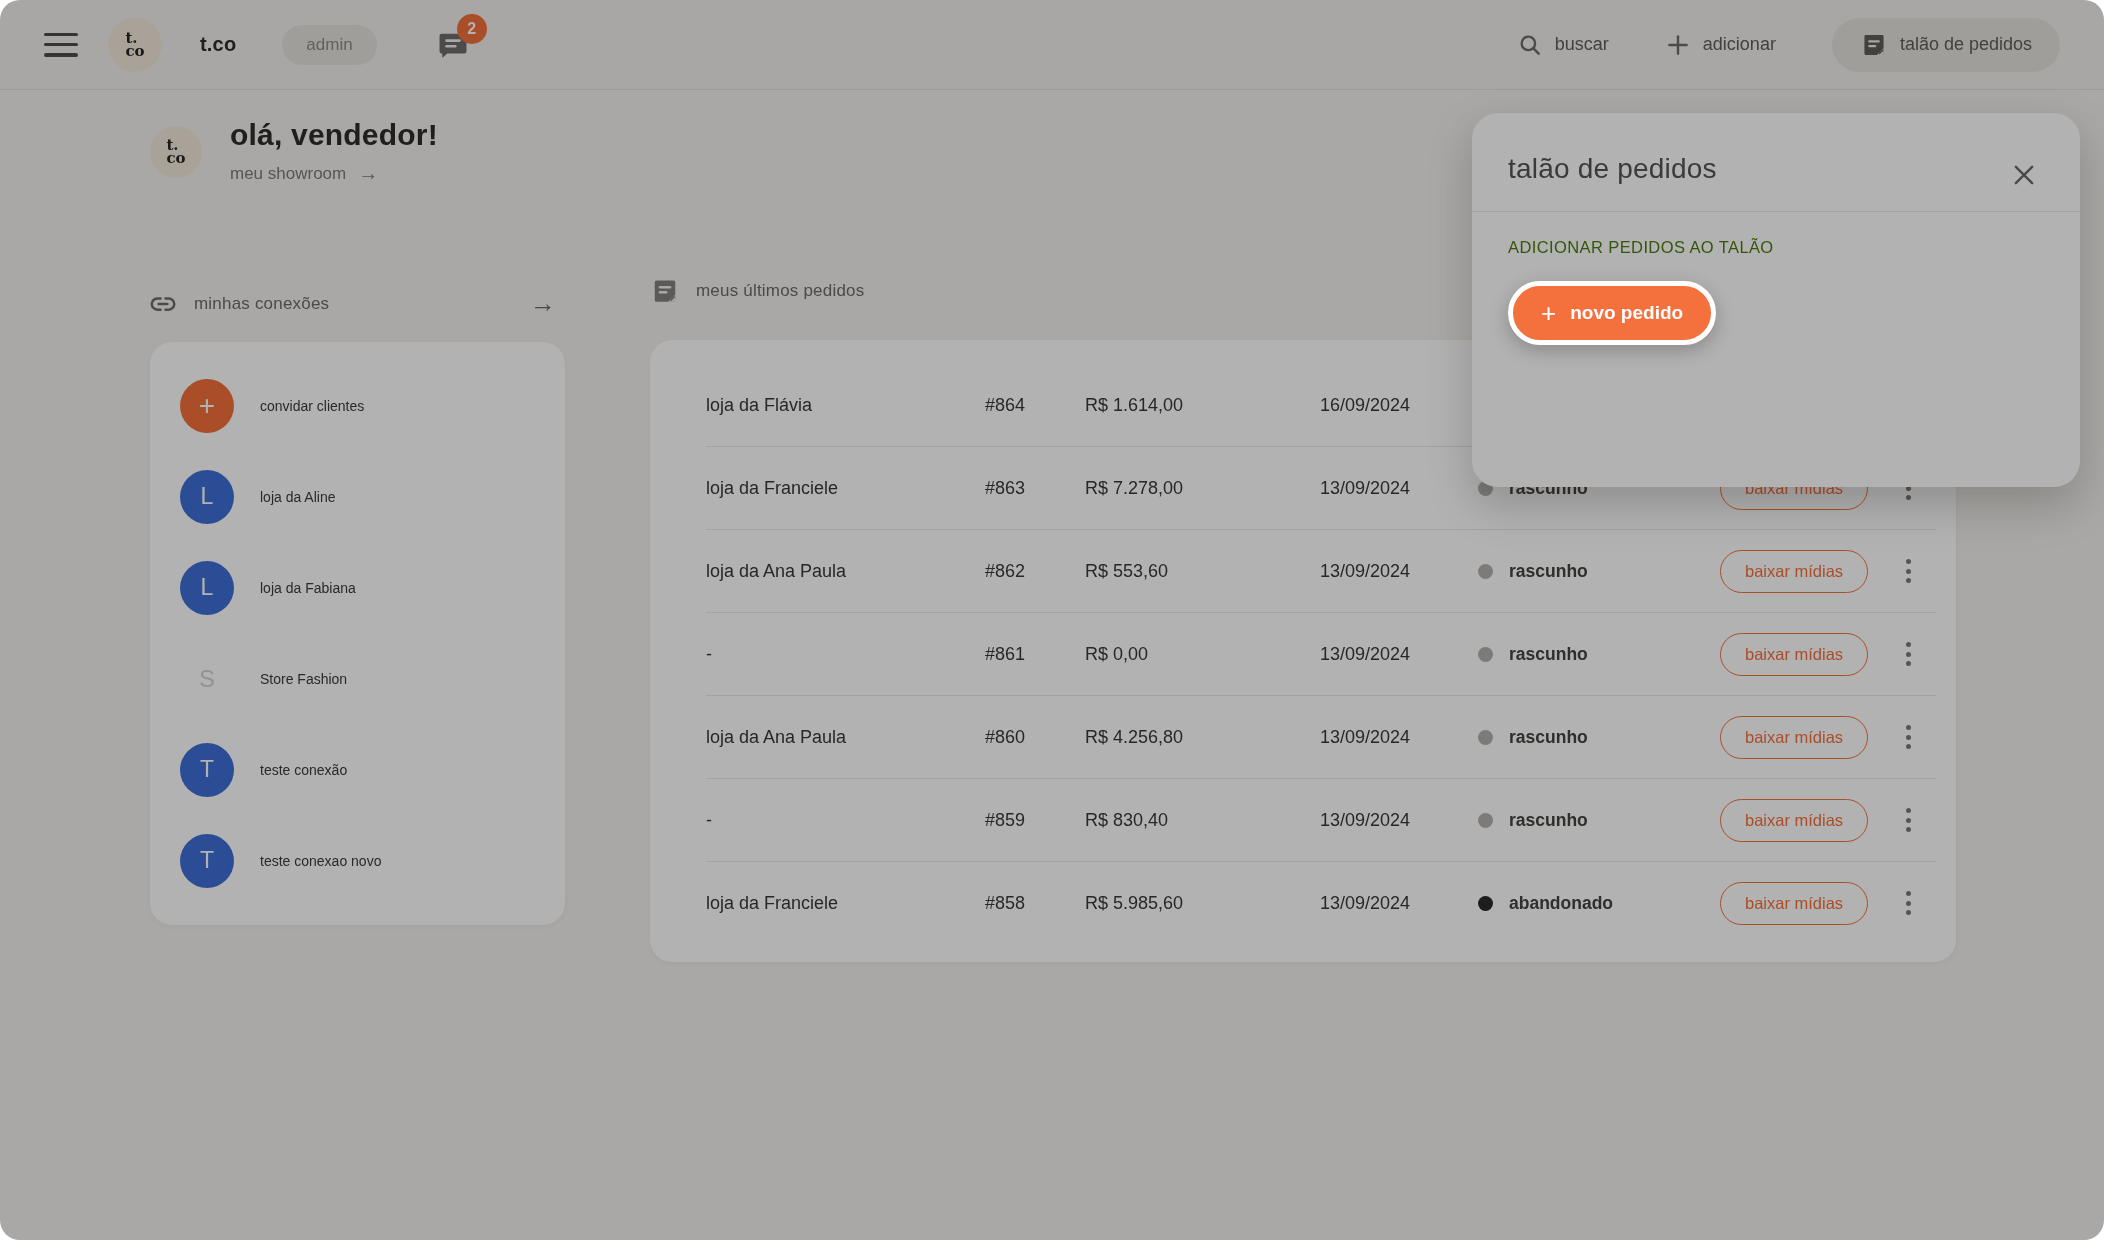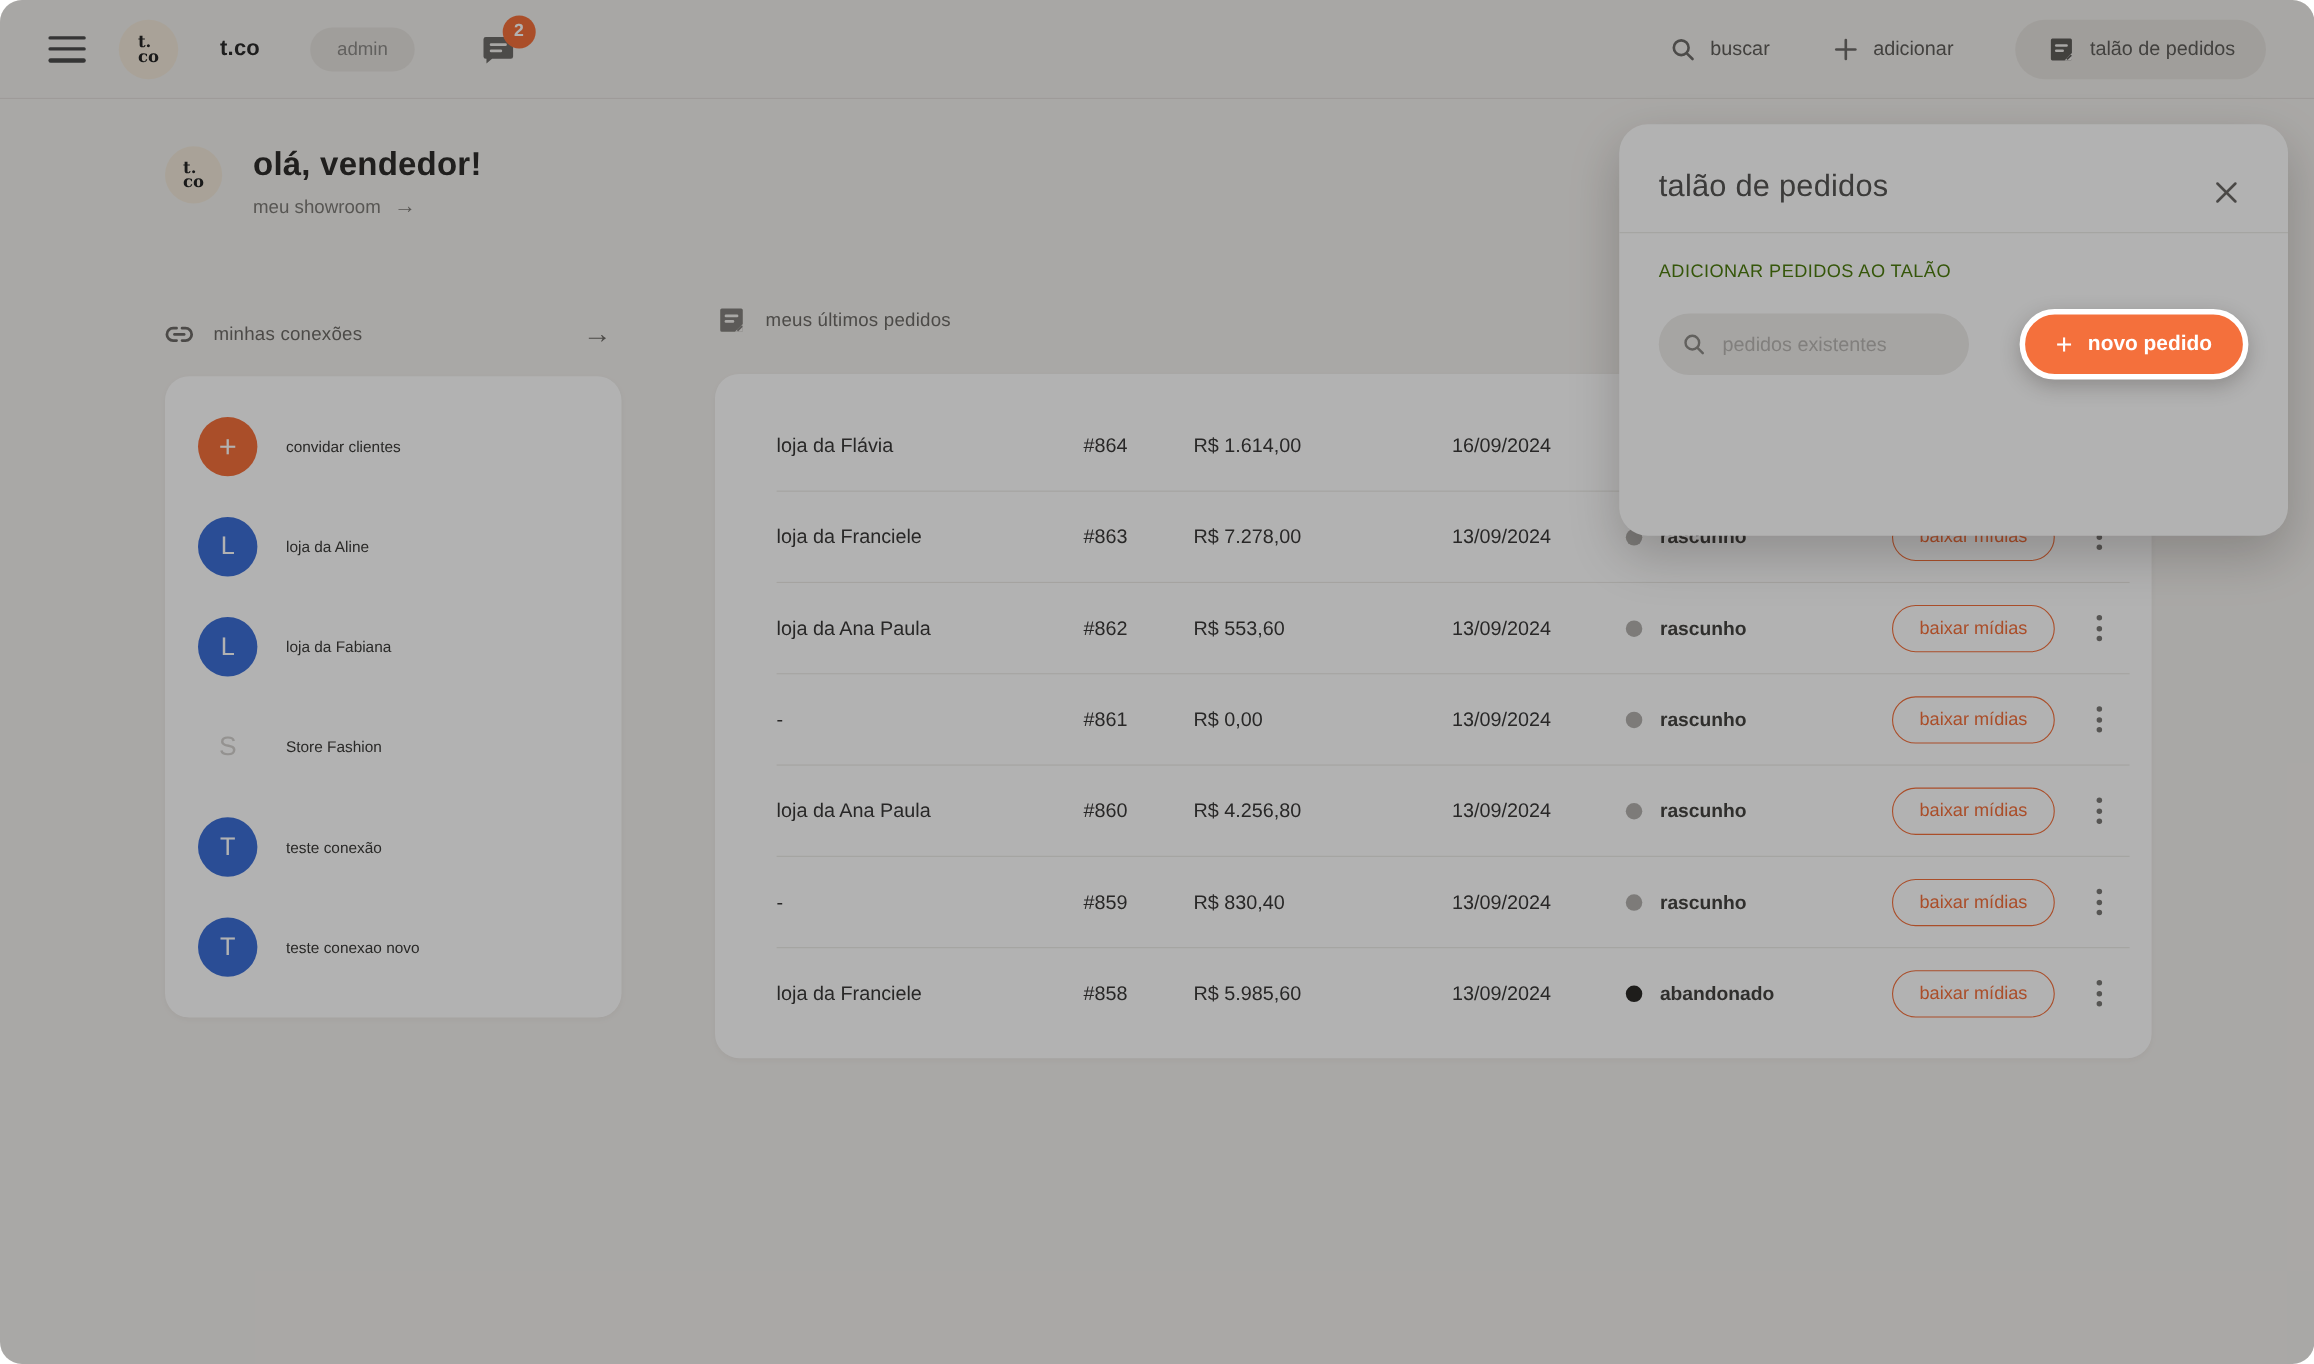--- a/index.html
+++ b/index.html
@@ -33,21 +33,21 @@
     display:flex;align-items:center;justify-content:center;
   }
   .nav-item{display:flex;align-items:center;background:none;border:none;padding:0;cursor:pointer;font-family:inherit;}
   .nav-item + .nav-item{margin-left:56px;}
   .nav-item .nav-label{font-size:18px;color:#5f5d5a;margin-left:12px;}
   .pill-btn{background:#e6e3df;border-radius:999px;padding:13px 28px;}
   
   .greeting{position:absolute;top:118px;left:150px;display:flex;align-items:center;}
   .greeting .brand-avatar{margin-left:0;width:52px;height:52px;}
   .greet-txt{margin-left:28px;}
-  .greet-title{font-size:30px;font-weight:700;color:#2e2d2b;letter-spacing:.2px;margin-top:15px;}
+  .greet-title{font-size:30px;font-weight:700;color:#2e2d2b;letter-spacing:.2px;}
   .showroom{display:flex;align-items:center;margin-top:10px;color:#7d7b77;font-size:17px;cursor:pointer;}
   .showroom .arrow{margin-left:12px;font-size:20px;}
   
   .sec-head{position:absolute;display:flex;align-items:center;color:#6d6b67;}
   .sec-head .sec-title{font-size:17px;margin-left:16px;letter-spacing:.2px;}
   .sec-head .arrow{font-size:26px;color:#6d6b67;}
   #connections-header{top:288px;left:148px;width:408px;}
   #connections-header .arrow{margin-left:auto;cursor:pointer;}
   #orders-header{top:276px;left:650px;}
   
@@ -403,29 +403,20 @@
     <div class="modal-title">talão de pedidos</div>
     <button class="modal-close">
       <svg width="28" height="28" viewBox="0 0 24 24" stroke="#6a6865" stroke-width="2" stroke-linecap="round">
         <line x1="5" y1="5" x2="19" y2="19"></line>
           <line x1="19" y1="5" x2="5" y2="19"></line>
       </svg>
     </button>
     <div class="modal-divider"></div>
     <div class="modal-section-label">ADICIONAR PEDIDOS AO TALÃO</div>
     <div class="modal-row">
-      <div class="search-pill">
-        <span>
-          <svg width="24" height="24" viewBox="0 0 24 24" fill="none" stroke="#8d8b87" stroke-width="2.2" stroke-linecap="round">
-            <circle cx="10.5" cy="10.5" r="6.2"></circle>
-              <line x1="15.2" y1="15.2" x2="20" y2="20"></line>
-          </svg>
-        </span>
-        <input type="text" placeholder="pedidos existentes" style="">
-      </div>
       <button class="spotlight-btn">
         <span class="plus">+</span>
         <span>novo pedido</span>
       </button>
     </div>
   </div>
 
   <div class="overlay"></div>
 </div>
 

